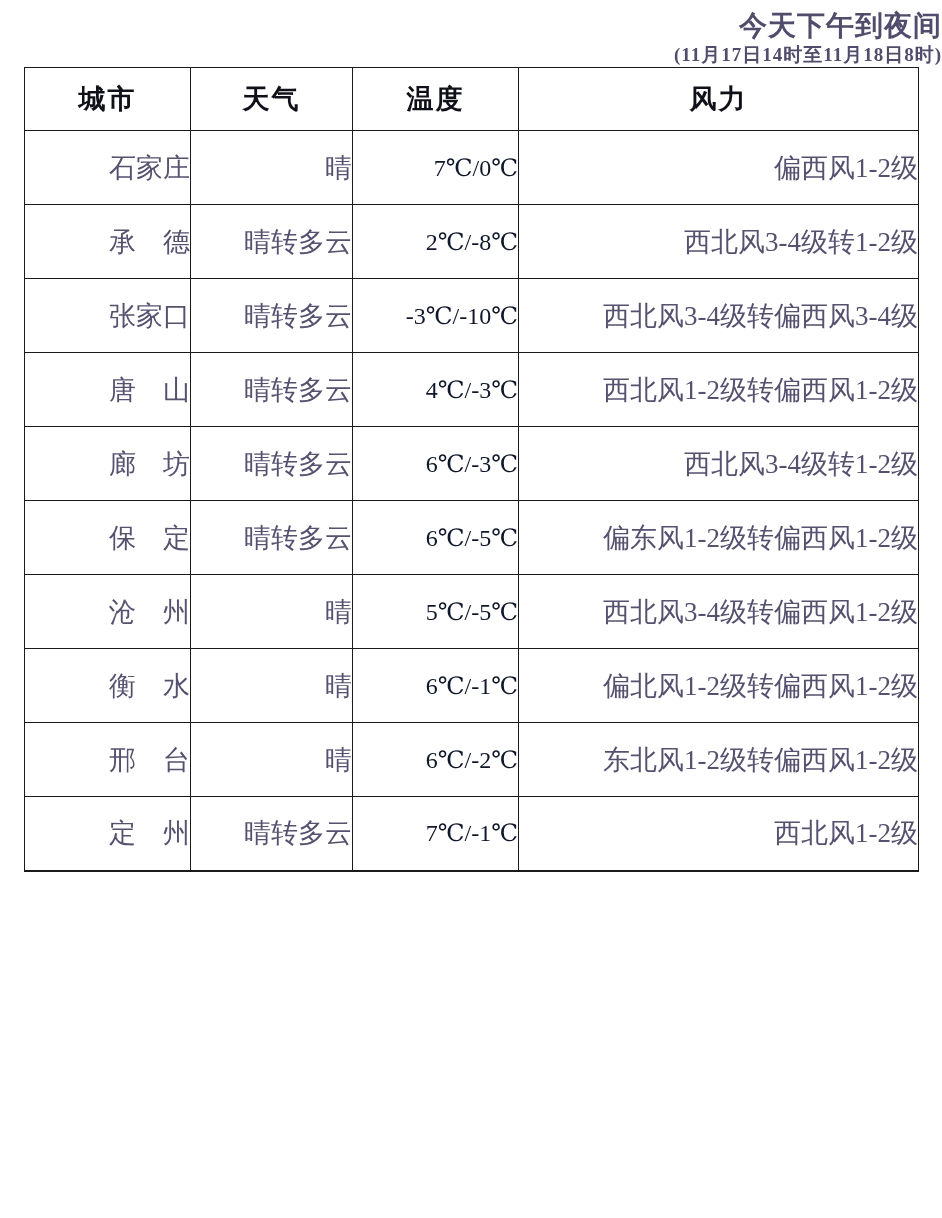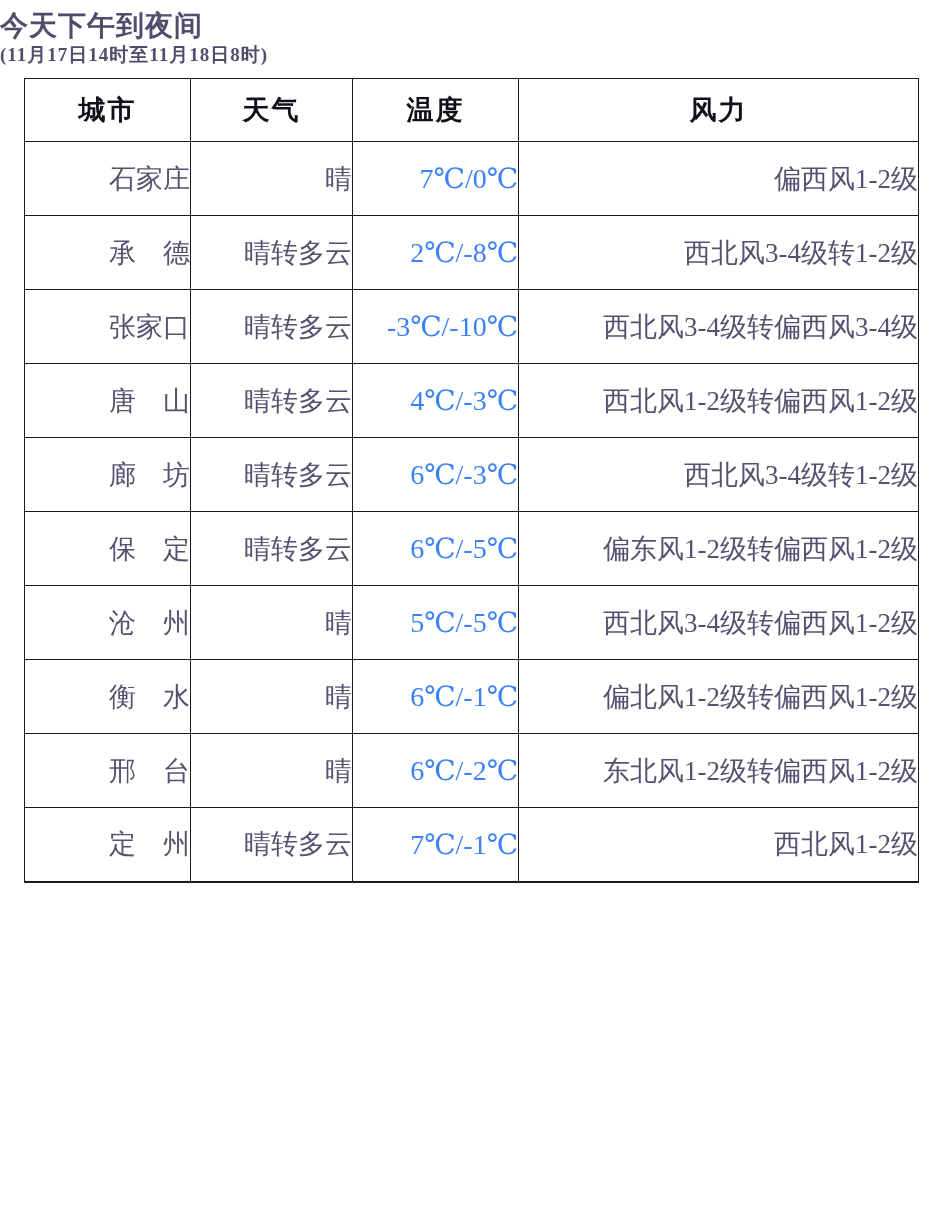--- a/index.html
+++ b/index.html
@@ -10,29 +10,29 @@
   }
   .page {
     position: relative;
     width: 942px;
     height: 1218px;
     background: #ffffff;
     overflow: hidden;
   }
   .title-block {
     padding-top: 8px;
-    text-align: left;
+    text-align: right;
     color: #514c6b;
     font-weight: 700;
     line-height: 1.26;
   }
   .title-line1 { font-size: 28px; letter-spacing: 1px; }
   .title-line2 { font-size: 19px; letter-spacing: 1px; }
   table.forecast {
-    margin: 11px 0 0 24px;
+    margin: 0 0 0 24px;
     width: 894px;
     border-collapse: collapse;
     table-layout: fixed;
   }
   table.forecast, table.forecast th, table.forecast td {
     border: 1px solid #1a1a1a;
   }
   table.forecast { border-bottom: 2px solid #1a1a1a; }
   col.c-city    { width: 166px; }
   col.c-weather { width: 162px; }
@@ -50,22 +50,22 @@
   }
   td {
     height: 74px;
     font-size: 27px;
     color: #56516f;
     text-align: right;
     vertical-align: middle;
     white-space: nowrap;
   }
   td.temperature {
-    color: #3b82f6;
-    font-size: 28px;
+    color: #0f172a;
+    font-size: 24px;
   }
 </style>
 </head>
 <body>
 
 <div class="page">
 
   <div class="title-block">
     <div class="title-line1">今天下午到夜间</div>
     <div class="title-line2">(11月17日14时至11月18日8时)</div>

